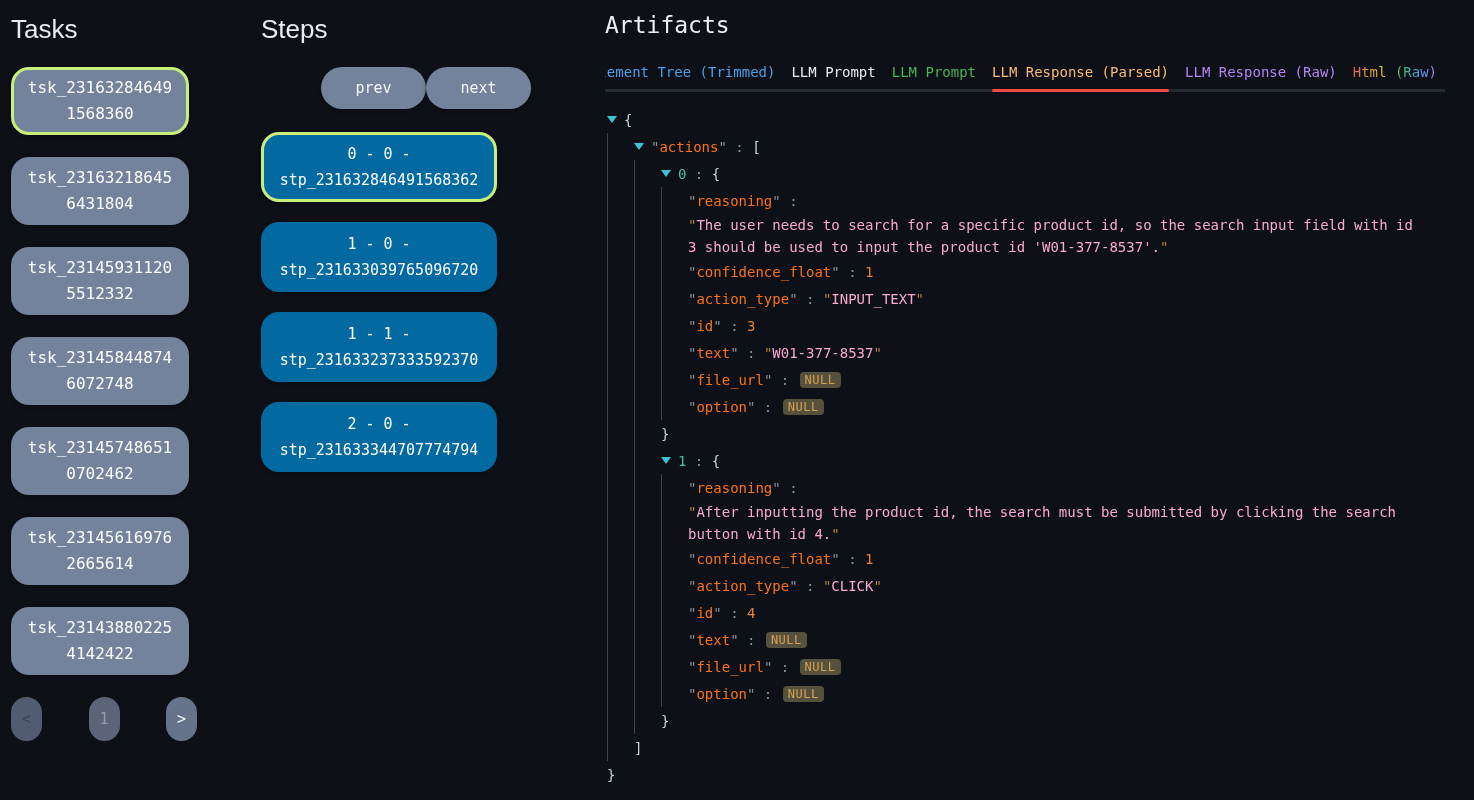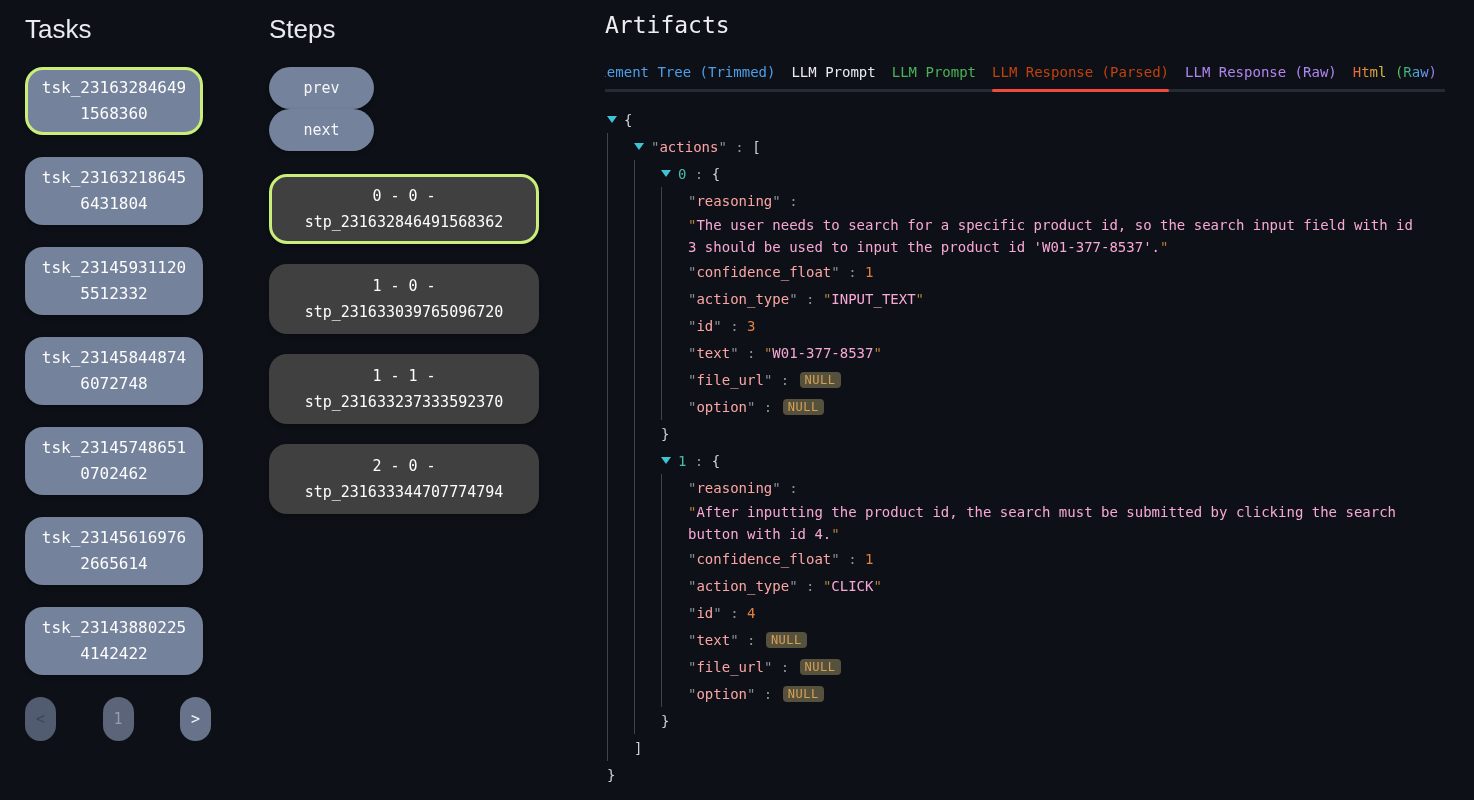--- a/index.html
+++ b/index.html
@@ -1,40 +1,40 @@
 <!DOCTYPE html>
 <html><head>
 <meta charset="utf-8">
 <style>
   html,body{margin:0;padding:0;background:#0d1117;width:1474px;height:800px;overflow:hidden;}
   *{box-sizing:border-box;}
   .col-title{font-family:"Liberation Sans",sans-serif;font-size:26px;font-weight:500;color:#e9ebee;margin:0 0 22px 0;}
   .mono-title{font-family:"DejaVu Sans Mono",monospace;font-size:23px;font-weight:500;color:#eceef1;margin:0 0 26px 0;}
 
   
-  #tasks-panel{position:absolute;left:25px;top:14px;width:178px;}
+  #tasks-panel{position:absolute;left:11px;top:14px;width:178px;}
   .task-btn{width:178px;min-height:65px;margin-bottom:22px;background:#75829b;border:3px solid transparent;
     border-radius:18px;display:flex;align-items:flex-start;justify-content:center;text-align:center;
     font-family:"DejaVu Sans Mono",monospace;font-size:16px;line-height:26px;color:#fdfdfd;
     padding:5px 10px;word-break:break-all;cursor:pointer;box-shadow:0 2px 4px rgba(0,0,0,.35);}
   .task-btn.selected{border-color:#c9ef7a;}
   #pagination{display:flex;justify-content:space-between;width:186px;margin-top:19px;}
   .page-pill{width:31px;height:44px;border-radius:16px;display:flex;align-items:center;justify-content:center;
     font-family:"DejaVu Sans Mono",monospace;font-size:15px;cursor:pointer;}
   .page-pill.prev{background:#525c70;color:#3d4556;}
   .page-pill.num{background:#5b6478;color:#959daf;}
   .page-pill.next{background:#66738a;color:#f4f6f9;}
 
   
-  #steps-panel{position:absolute;left:269px;top:14px;width:270px;}
-  #prevnext{display:flex;justify-content:flex-end;margin-bottom:23px;flex-direction:column;}
+  #steps-panel{position:absolute;left:261px;top:14px;width:270px;}
+  #prevnext{display:flex;justify-content:flex-end;margin-bottom:23px;}
   .nav-btn{width:105px;height:42px;border-radius:21px;background:#75829b;color:#f6f7f9;border:none;
     font-family:"DejaVu Sans Mono",monospace;font-size:15px;display:flex;align-items:center;justify-content:center;
     cursor:pointer;box-shadow:0 2px 4px rgba(0,0,0,.35);}
-  .step-btn{width:270px;min-height:67px;margin-bottom:20px;background:#404040;border:3px solid transparent;
+  .step-btn{width:236px;min-height:67px;margin-bottom:20px;background:#0369a1;border:3px solid transparent;
     border-radius:18px;display:flex;align-items:center;justify-content:center;text-align:center;
     font-family:"DejaVu Sans Mono",monospace;font-size:15px;line-height:26px;color:#fdfdfd;
     padding:6px 14px;cursor:pointer;box-shadow:0 2px 4px rgba(0,0,0,.35);}
   .step-btn.selected{border-color:#c9ef7a;}
 
   
   #artifacts-panel{position:absolute;left:605px;top:12px;width:840px;}
   #tabs-clip{overflow:hidden;width:840px;margin-top:24px;}
   #tabs-row{display:flex;gap:16px;margin-left:-15px;border-bottom:3px solid #262b33;padding-bottom:9px;
     font-family:"DejaVu Sans Mono",monospace;font-size:14px;white-space:nowrap;}
@@ -43,21 +43,21 @@
   .tab.grad{background-clip:text;-webkit-background-clip:text;color:transparent;}
 
   
   #json-tree{margin-top:14px;padding-left:2px;font-family:"DejaVu Sans Mono",monospace;font-size:14px;color:#ccd2d9;}
   .jline{display:flex;align-items:center;height:27px;white-space:pre;}
   .jline.cont{height:22px;}
   .guide{flex:none;align-self:stretch;width:27px;border-left:1px solid #404349;}
   .tri{flex:none;width:0;height:0;border-left:5px solid transparent;border-right:5px solid transparent;
     border-top:7px solid #3fc4d6;margin-right:7px;cursor:pointer;}
   .seg-dim{color:#8a9199;}
-  .seg-key{color:#fca5a5;}
+  .seg-key{color:#f97316;}
   .seg-punct{color:#ccd2d9;}
   .seg-str{color:#f9a8d4;}
   .seg-strq{color:#b5813e;}
   .seg-num{color:#e2813f;}
   .seg-idx{color:#4cbcab;}
   .seg-null{background:#56513c;color:#d6a156;font-size:12px;padding:1px 5px;border-radius:4px;margin-left:2px;letter-spacing:.5px;}
 </style>
 </head>
 <body>
 
@@ -115,21 +115,21 @@
     </div>
 </div>
 
 <div id="artifacts-panel">
   <h1 class="mono-title">Artifacts</h1>
   <div id="tabs-clip">
     <div id="tabs-row">
         <div class="tab" style="color: rgb(77, 158, 232);">Element Tree (Trimmed)</div>
         <div class="tab" style="color: rgb(232, 234, 237);">LLM Prompt</div>
         <div class="tab" style="color: rgb(73, 179, 86);">LLM Prompt</div>
-        <div class="tab" style="color: #c2410c;">LLM Response (Parsed)<span class="tab-underline" style="background: rgb(242, 74, 63);"></span></div>
+        <div class="tab" style="color: #fdba74;">LLM Response (Parsed)<span class="tab-underline" style="background: rgb(242, 74, 63);"></span></div>
         <div class="tab" style="color: rgb(177, 132, 240);">LLM Response (Raw)</div>
         <div class="tab grad" style="background-image: linear-gradient(90deg, rgb(224, 96, 63), rgb(232, 154, 60), rgb(207, 208, 67), rgb(63, 185, 108), rgb(88, 160, 245), rgb(169, 127, 242));">Html (Raw)</div>
       </div>
   </div>
   <div id="json-tree">
       <div class="jline"><span class="tri"></span><span class="seg-punct">{</span></div>
       <div class="jline"><span class="guide"></span><span class="tri"></span><span class="seg-dim">"</span><span class="seg-key">actions</span><span class="seg-dim">" : </span><span class="seg-punct">[</span></div>
       <div class="jline"><span class="guide"></span><span class="guide"></span><span class="tri"></span><span class="seg-idx">0</span><span class="seg-dim"> : </span><span class="seg-punct">{</span></div>
       <div class="jline"><span class="guide"></span><span class="guide"></span><span class="guide"></span><span class="seg-dim">"</span><span class="seg-key">reasoning</span><span class="seg-dim">" :</span></div>
       <div class="jline cont"><span class="guide"></span><span class="guide"></span><span class="guide"></span><span class="seg-strq">"</span><span class="seg-str">The user needs to search for a specific product id, so the search input field with id</span></div>

